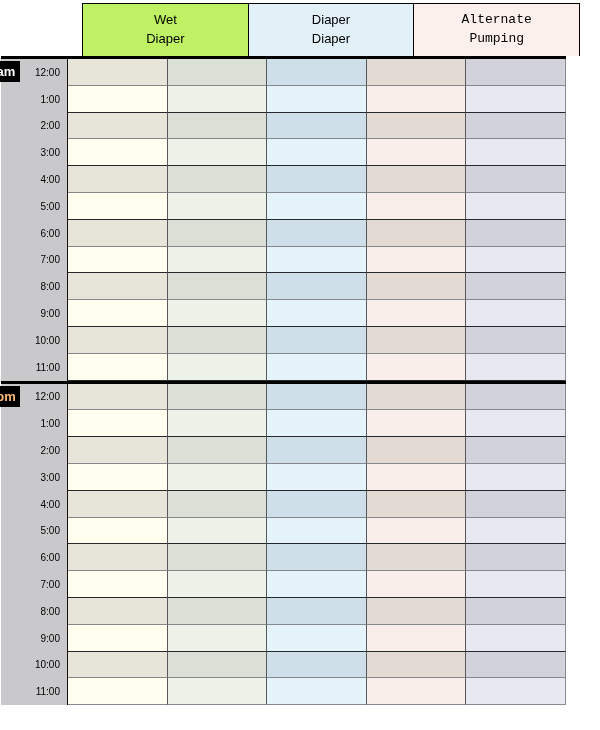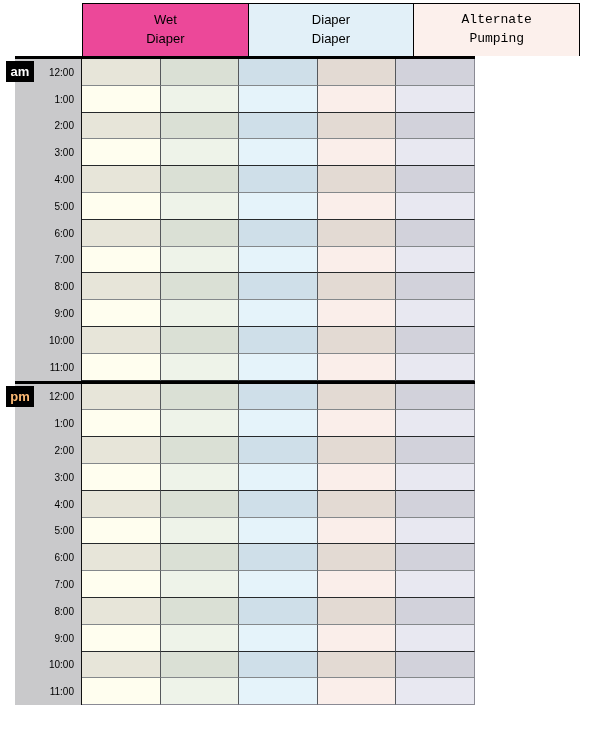--- a/index.html
+++ b/index.html
@@ -31,22 +31,22 @@
     align-items: center; justify-content: center;
     text-align: center;
     font-size: 13px;
     line-height: 1.45;
     padding: 0 4px;
   }
   .col-header:last-child { border-right: 1px solid #000; }
   
   .body {
     position: absolute;
-    left: 15px; top: 56px;
-    width: 460px;
+    left: 1px; top: 56px;
+    width: 565px;
   }
   .divider { height: 3px; background: #000; }
   .section { position: relative; }
   .row { display: flex; height: 26.8px; }
   .time-cell {
     width: 67px;
     background: #c9c9cb;
     font-size: 10px;
     display: flex; align-items: center; justify-content: flex-end;
     padding-right: 7px;
@@ -65,21 +65,21 @@
     background: #000; color: #fff;
     font-weight: bold; font-size: 13px;
     display: flex; align-items: center; justify-content: center;
   }
 </style>
 </head>
 <body>
 
 <div class="sheet">
   <div class="header-row">
-      <div class="col-header" style="background: #ec4899;">
+      <div class="col-header" style="background: #bef264;">
         <span>Wet</span>
         <span>Diaper</span>
       </div>
       <div class="col-header" style="background: rgb(226, 240, 248);">
         <span>Diaper</span>
         <span>Diaper</span>
       </div>
       <div class="col-header" style="background: rgb(252, 240, 236); font-family: Liberation Mono, monospace;">
         <span>Alternate</span>
         <span>Pumping</span>

